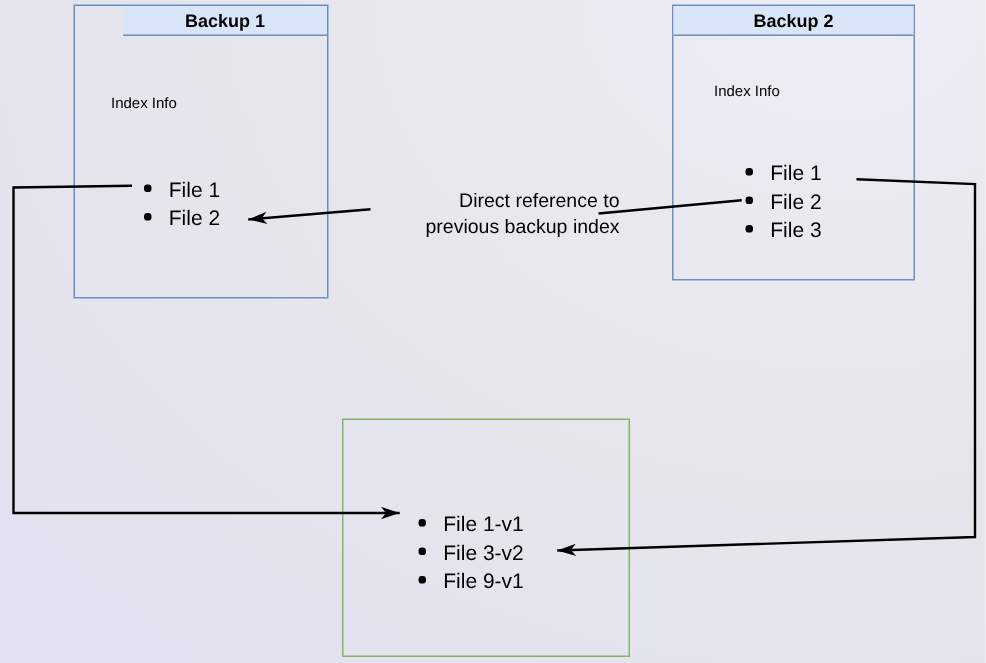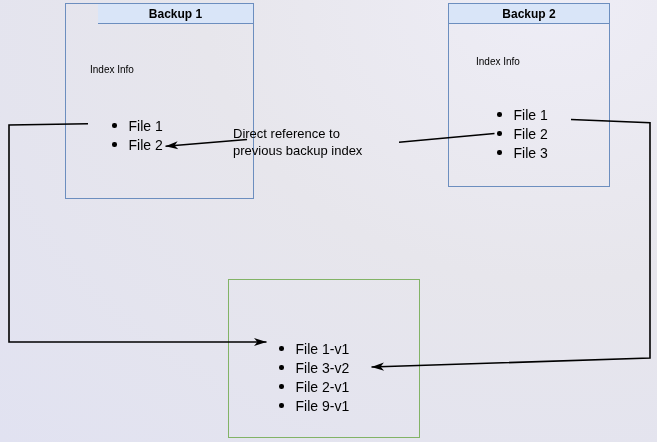--- a/index.html
+++ b/index.html
@@ -53,21 +53,21 @@
     border-radius: 50%;
     background: #000;
     margin-right: 12px;
     flex: none;
   }
   .edge-label {
     position: absolute;
     left: 233px;
     top: 125px;
     width: 180px;
-    text-align: left;
+    text-align: right;
     font-size: 13px;
     line-height: 17px;
   }
   .edge-label div { white-space: nowrap; }
   svg.arrows {
     position: absolute;
     left: 0; top: 0;
     width: 657px;
     height: 442px;
     pointer-events: none;
@@ -77,21 +77,21 @@
     stroke: #000;
     stroke-width: 1.6px;
     stroke-linejoin: miter;
   }
 </style>
 </head>
 <body>
 
 <div class="canvas">
 
-  <div class="box blue" style="left:65px; top:3px; width:189px; height:196px;padding-left:32px;">
+  <div class="box blue" style="left:49px; top:3px; width:170px; height:196px;padding-left:32px;">
     <div class="box-header">
       <span>Backup 1</span>
     </div>
     <div class="index-label" style="left:24px; top:57px;">Index Info</div>
     <div class="file-list" style="left:46px; top:112px;">
       <div class="file-item">
         <span class="bullet"></span>
         <span>File 1</span>
       </div>
       <div class="file-item">
@@ -127,24 +127,20 @@
       <div class="file-item">
         <span class="bullet"></span>
         <span>File 1-v1</span>
       </div>
       <div class="file-item">
         <span class="bullet"></span>
         <span>File 3-v2</span>
       </div>
       <div class="file-item">
         <span class="bullet"></span>
-        <span>File 2-v1</span>
-      </div>
-      <div class="file-item">
-        <span class="bullet"></span>
         <span>File 9-v1</span>
       </div>
     </div>
   </div>
 
   <div class="edge-label">
     <div>Direct reference to</div>
     <div>previous backup index</div>
   </div>
 

